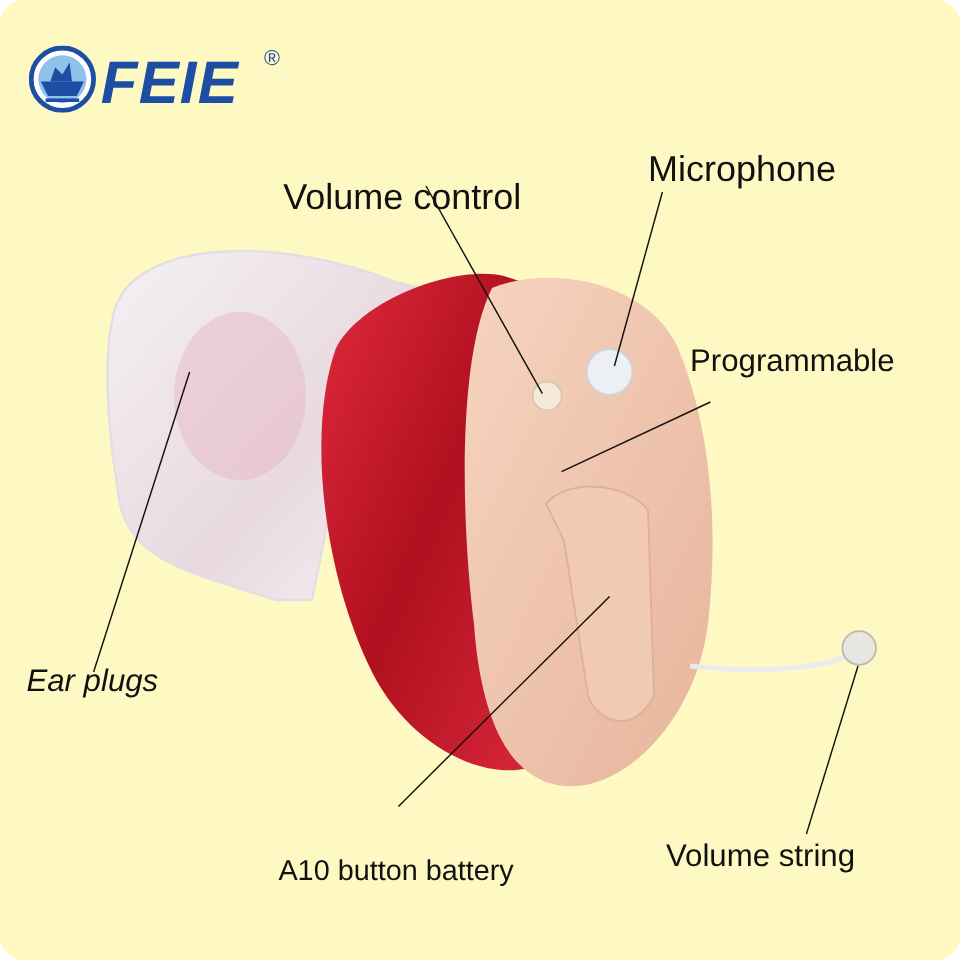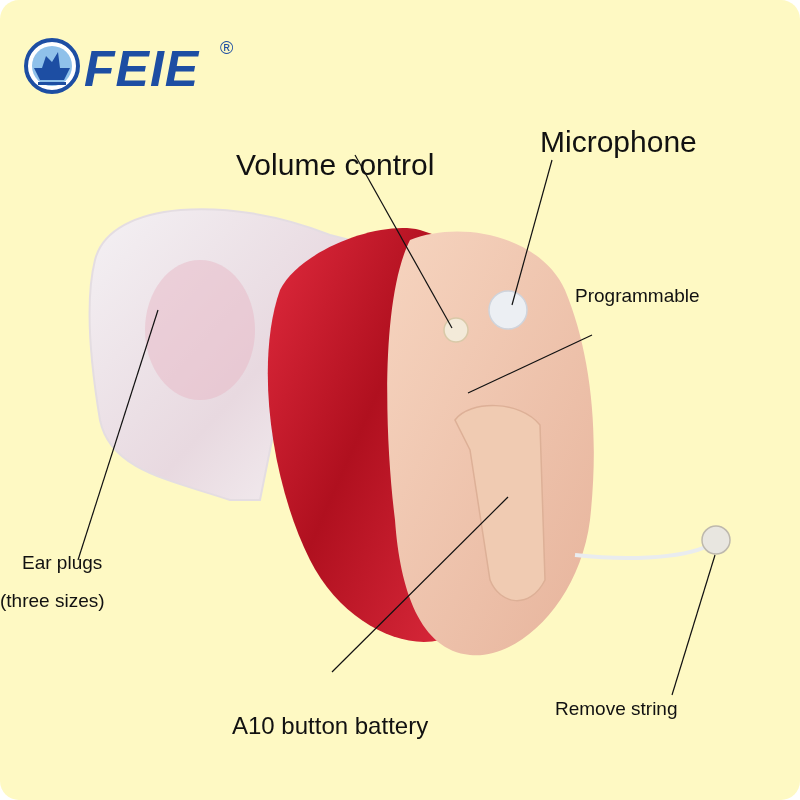--- a/index.html
+++ b/index.html
@@ -2,21 +2,21 @@
 <html><head>
 <meta charset="utf-8">
 <style>
   html, body { margin:0; padding:0; background:#ffffff; }
   .stage { position:relative; width:800px; height:800px; overflow:hidden; background:#fef9c3; font-family:"Liberation Sans", sans-serif; color:#111;border-radius:19px; }
   .logo { position:absolute; left:24px; top:38px; width:220px; height:60px; }
   .logo-text { position:absolute; left:60px; top:2px; font-family:"Liberation Sans", sans-serif; font-weight:bold; font-style:italic; font-size:50px; color:#1d4ea3; letter-spacing:1px; }
   .reg { position:absolute; left:196px; top:0px; font-size:18px; color:#1d4ea3; }
   .label { position:absolute; white-space:nowrap; color:#111; }
   .lg { font-size:30px; }
-  .md { font-size:19px; }
+  .md { font-size:26px; }
   .sm { font-size:24px; }
   svg.art { position:absolute; left:0; top:0; }
 </style>
 </head>
 <body>
 
 <div class="stage">
 
   <div class="logo">
     <svg width="56" height="56" viewBox="0 0 56 56">
@@ -75,18 +75,17 @@
       <line x1="592" y1="335" x2="468" y2="393"></line>
       <line x1="158" y1="310" x2="78" y2="560"></line>
       <line x1="508" y1="497" x2="332" y2="672"></line>
       <line x1="715" y1="555" x2="672" y2="695"></line>
     </g>
   </svg>
 
   <div class="label lg" style="left:236px; top:120px;margin-top:28px;">Volume control</div>
   <div class="label lg" style="left:540px; top:125px;">Microphone</div>
   <div class="label md" style="left:575px; top:285px;">Programmable</div>
-  <div class="label md" style="left:22px; top:552px;">Ear plugs</div>
-  <div class="label md" style="left:0px; top:590px;">(three sizes)</div>
+  <div class="label md" style="left:22px; top:552px;font-style:italic;">Ear plugs</div>
   <div class="label sm" style="left:232px; top:712px;text-align:right;">A10 button battery</div>
-  <div class="label md" style="left:555px; top:698px;">Remove string</div>
+  <div class="label md" style="left:555px; top:698px;">Volume string</div>
 
 </div>
 
 </body></html>

